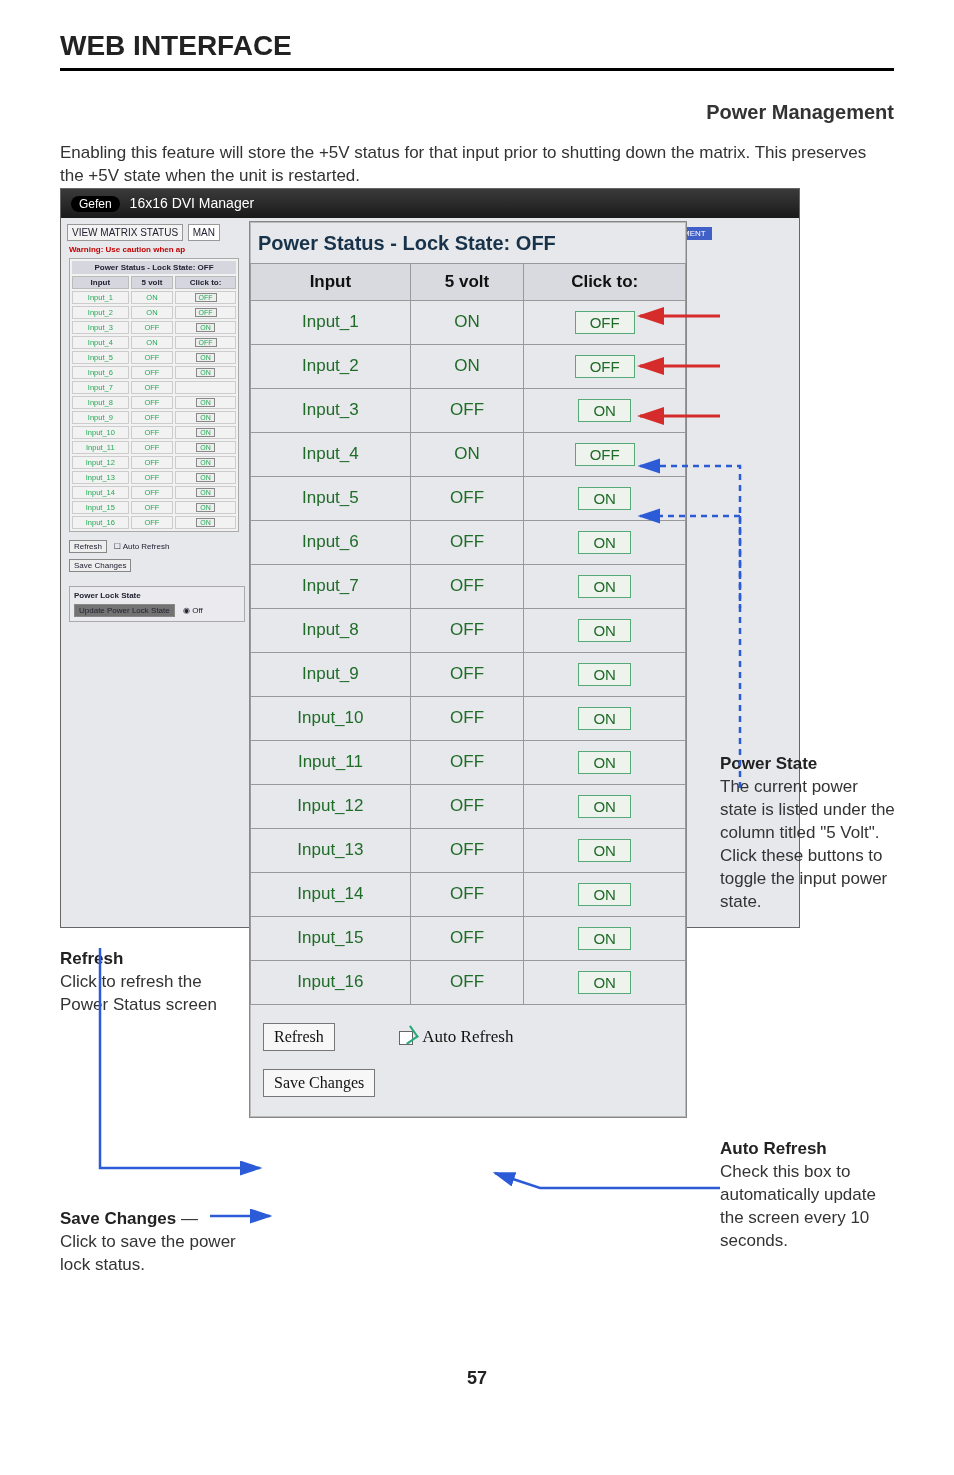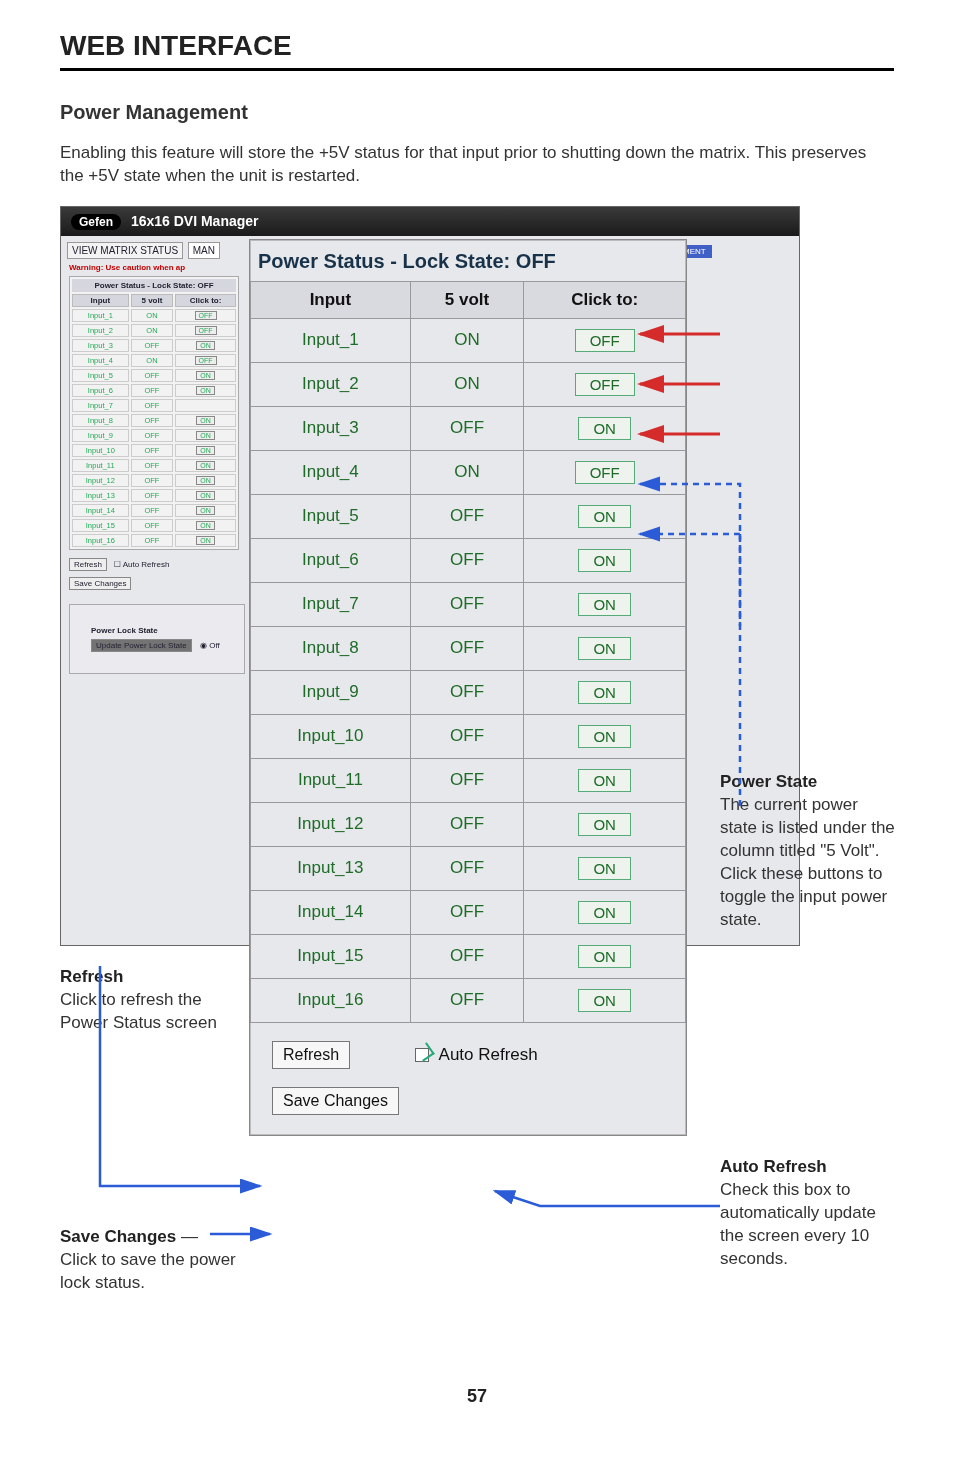--- a/index.html
+++ b/index.html
@@ -15,35 +15,34 @@
   }
   .hdr {
     text-align: left;
     font-size: 28px;
     font-weight: bold;
     padding-bottom: 6px;
     border-bottom: 3px solid #000;
     margin-bottom: 30px;
   }
   .section-title {
-    text-align: left;
+    text-align: right;
     font-weight: bold;
     font-size: 20px;
     margin-bottom: 18px;
     color: #333;
   }
   .subhead {
     font-weight: bold;
     font-size: 17px;
     color: #333;
   }
   .body-text {
     font-size: 17px;
     color: #333;
-    margin-bottom: 18px;
     line-height: 1.35;
   }
   .canvas {
     position: relative;
     width: 834px;
     height: 1180px;
   }
 
   
   .app-window {
@@ -54,21 +53,21 @@
     border: 1px solid #666;
     background: #e6e8eb;
     font-size: 9px;
     color: #223;
   }
   .app-title {
     background: linear-gradient(#3a3a3a,#1a1a1a);
     color: #fff;
     padding: 6px 10px;
     font-size: 14px;
-    font-weight: bold;
+    font-weight: normal;
   }
   .app-title .logo {
     display:inline-block;
     background:#000;
     border-radius:10px;
     padding:1px 8px;
     font-size:12px;
     margin-right:6px;
   }
   .tabs-row { padding: 6px 6px 0; }
@@ -138,21 +137,21 @@
   }
   .mini-controls .bx{
     border:1px solid #888;background:#eee;
     padding:1px 4px;font-size:8px;display:inline-block;
   }
   .pls-box{
     margin:14px 8px 4px;
     width:176px;
     border:1px solid #aaa;
     background:#eaeaef;
-    padding:21px;
+    padding:4px;
     font-size:8px;
   }
   .pls-box .title{font-weight:bold;margin-bottom:4px;}
   .pls-box .bx{
     border:1px solid #888;background:#737373;
     padding:1px 4px;font-size:8px;display:inline-block;
   }
   .pls-box .radio{display:inline-block;margin-left:6px;}
 
   
@@ -192,23 +191,24 @@
   }
   .zbtn{
     display:inline-block;
     border:1px solid #5a7;
     background:#eef3ee;
     color:#1f6b28;
     padding:2px 14px;
     font-size:15px;
   }
   .zoom-footer{
-    padding:18px 22px 20px;
+    padding:18px 13px 20px;
     font-size:17px;
     color:#111;
+    font-family:Liberation Serif, serif;
   }
   .zoom-footer .fbtn{
     display:inline-block;
     border:1px solid #777;
     background:#f7f7f7;
     padding:4px 10px;
     font-size:16px;
   }
   .zoom-footer .chk{
     display:inline-block;

